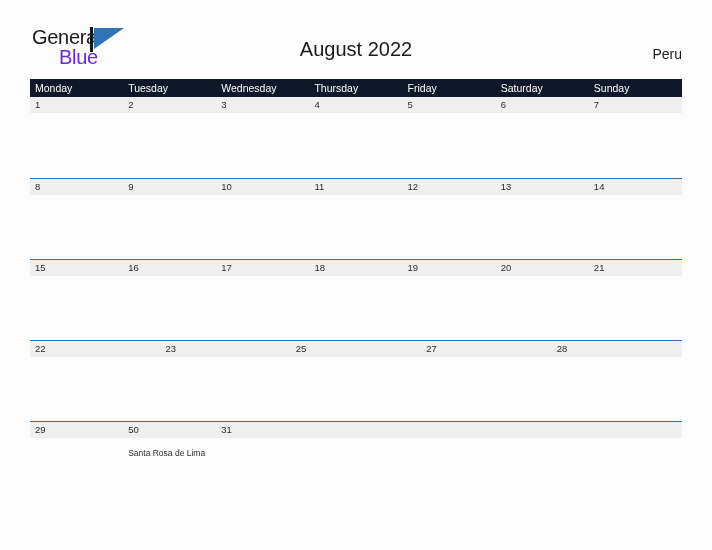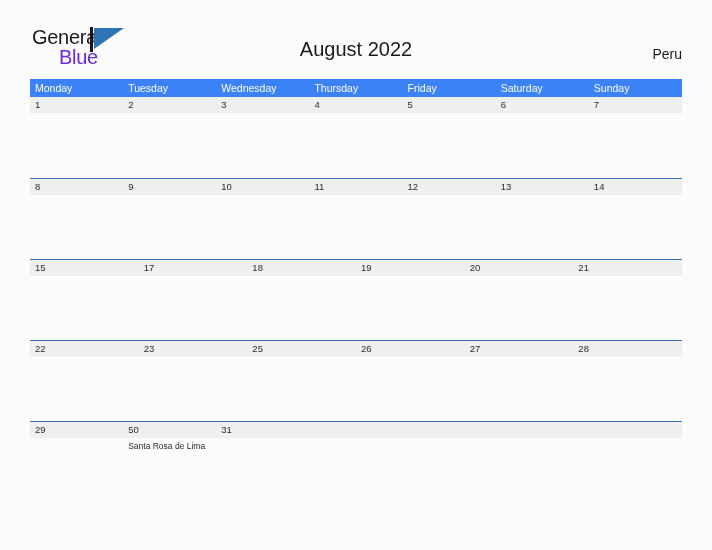--- a/index.html
+++ b/index.html
@@ -100,21 +100,21 @@
   .calendar {
     position: absolute;
     left: 30px;
     top: 79px;
     width: 652px;
   }
 
   .weekday-row {
     display: flex;
     width: 100%;
-    background: #3b82f6;
+    background: #0f172a;
     height: 18px;
   }
   .weekday-cell {
     flex: 1 1 0;
     color: #ffffff;
     font-size: 10.5px;
     line-height: 18px;
     padding-left: 5px;
     box-sizing: border-box;
     font-family: "Liberation Sans", sans-serif;
@@ -157,21 +157,21 @@
     overflow: hidden;
   }
   .day-number {
     font-size: 9.5px;
     line-height: 16px;
     color: #2b2b2b;
     display: block;
     font-family: "Liberation Sans", sans-serif;
   }
   .day-events {
-    margin-top: 3px;
+    margin-top: 10px;
   }
   .day-event {
     font-size: 8.5px;
     line-height: 11px;
     color: #2b2b2b;
     display: block;
     font-family: "Liberation Sans", sans-serif;
     word-wrap: break-word;
   }
   .day-cell.empty .day-number {
@@ -253,20 +253,23 @@
         </div>
         <div class="day-cell">
           <span class="day-number">14</span>
         </div>
       </div>
       <div class="week-row">
         <div class="day-cell">
           <span class="day-number">15</span>
         </div>
         <div class="day-cell">
+          <span class="day-number">16</span>
+        </div>
+        <div class="day-cell">
           <span class="day-number">17</span>
         </div>
         <div class="day-cell">
           <span class="day-number">18</span>
         </div>
         <div class="day-cell">
           <span class="day-number">19</span>
         </div>
         <div class="day-cell">
           <span class="day-number">20</span>
@@ -277,23 +280,20 @@
       </div>
       <div class="week-row">
         <div class="day-cell">
           <span class="day-number">22</span>
         </div>
         <div class="day-cell">
           <span class="day-number">23</span>
         </div>
         <div class="day-cell">
           <span class="day-number">25</span>
-        </div>
-        <div class="day-cell">
-          <span class="day-number">26</span>
         </div>
         <div class="day-cell">
           <span class="day-number">27</span>
         </div>
         <div class="day-cell">
           <span class="day-number">28</span>
         </div>
       </div>
       <div class="week-row">
         <div class="day-cell">

